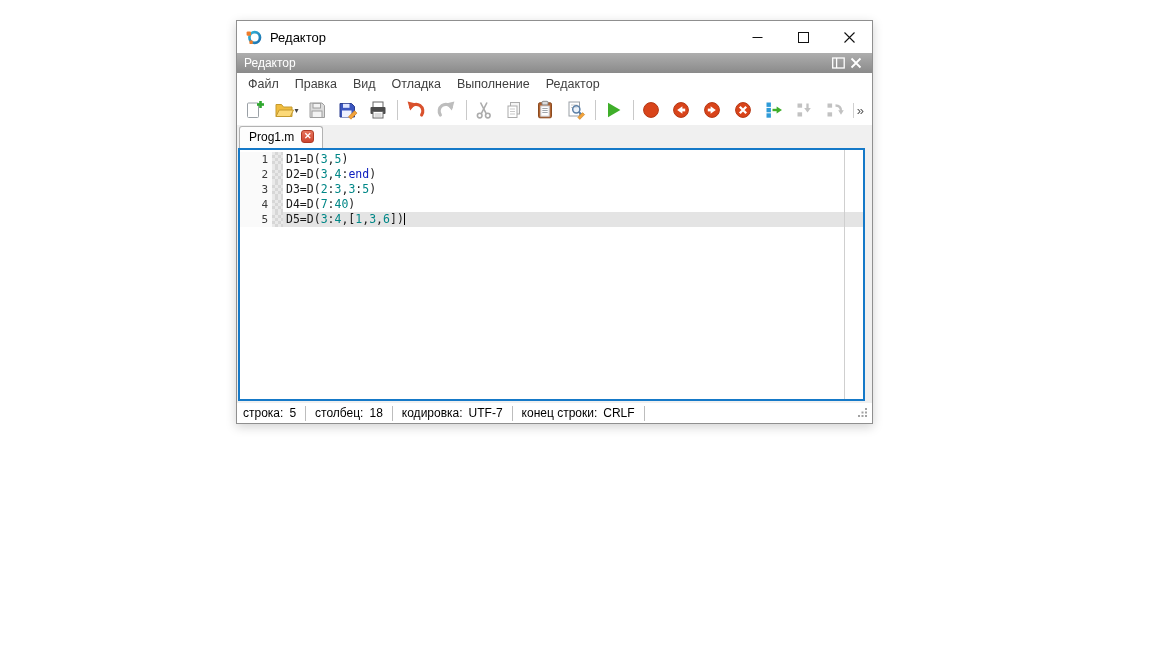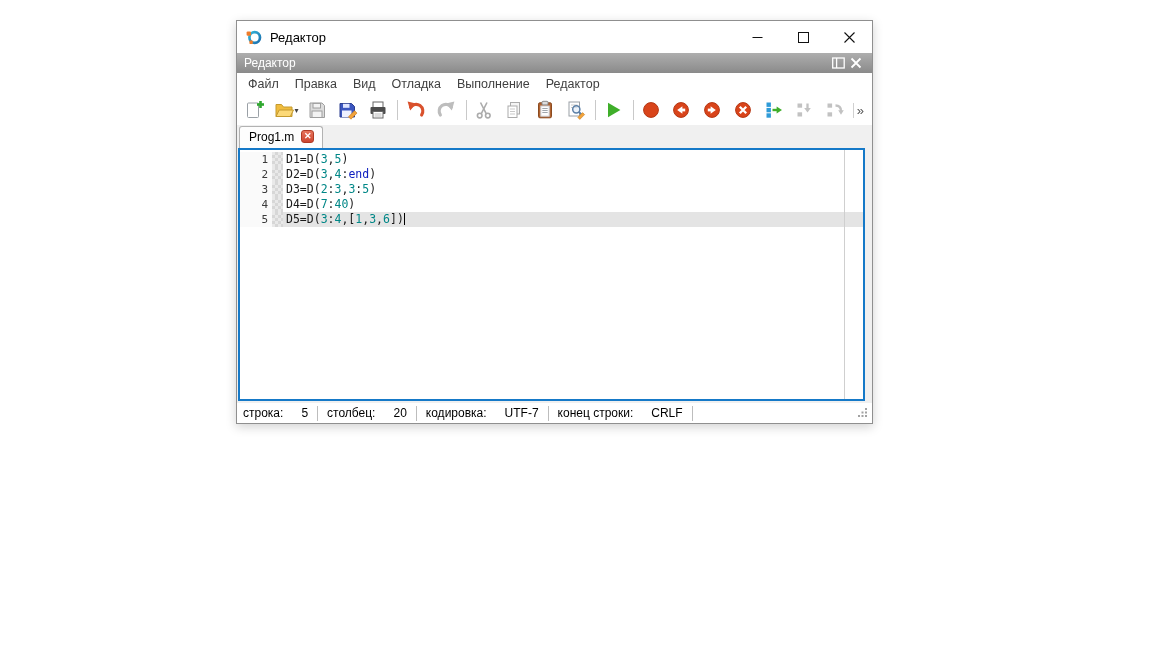--- a/index.html
+++ b/index.html
@@ -43,21 +43,21 @@
   .lcode{flex:1;padding-left:3px;white-space:pre;color:var(--plain,#1a1a1a);}
   .line.current .lcode{background:var(--curline,#e4e4e4);}
   .tok-p{color:var(--plain,#1a1a1a);}
   .tok-n{color:var(--number,#008787);}
   .tok-k{color:var(--keyword,#1020c0);}
   .caret{display:inline-block;width:1px;height:12px;background:#000;vertical-align:-2px;}
   .col-marker{position:absolute;top:0;bottom:0;left:604px;width:1px;background:#cfcfcf;z-index:1;}
   
   .statusbar{height:20px;display:flex;align-items:center;background:#fff;font-size:12px;
     padding-left:6px;flex:0 0 auto;position:relative;}
-  .status-item{display:flex;align-items:center;gap:18px;color:#000;}
+  .status-item{display:flex;align-items:center;gap:6px;color:#000;}
   .status-sep{width:1px;height:15px;background:#bdbdbd;margin:0 9px;}
   .grip{position:absolute;right:4px;bottom:3px;}
 </style>
 </head>
 <body>
 
 <div class="window">
 
   <div class="titlebar">
     <span style="display:flex">
@@ -361,21 +361,21 @@
   </div>
 
   <div class="statusbar">
     <span class="status-item">
         <span>строка:</span>
         <span>5</span>
       </span>
       <span class="status-sep"></span>
       <span class="status-item">
         <span>столбец:</span>
-        <span>20</span>
+        <span>18</span>
       </span>
       <span class="status-sep"></span>
       <span class="status-item">
         <span>кодировка:</span>
         <span>UTF-7</span>
       </span>
       <span class="status-sep"></span>
       <span class="status-item">
         <span>конец строки:</span>
         <span>CRLF</span>

